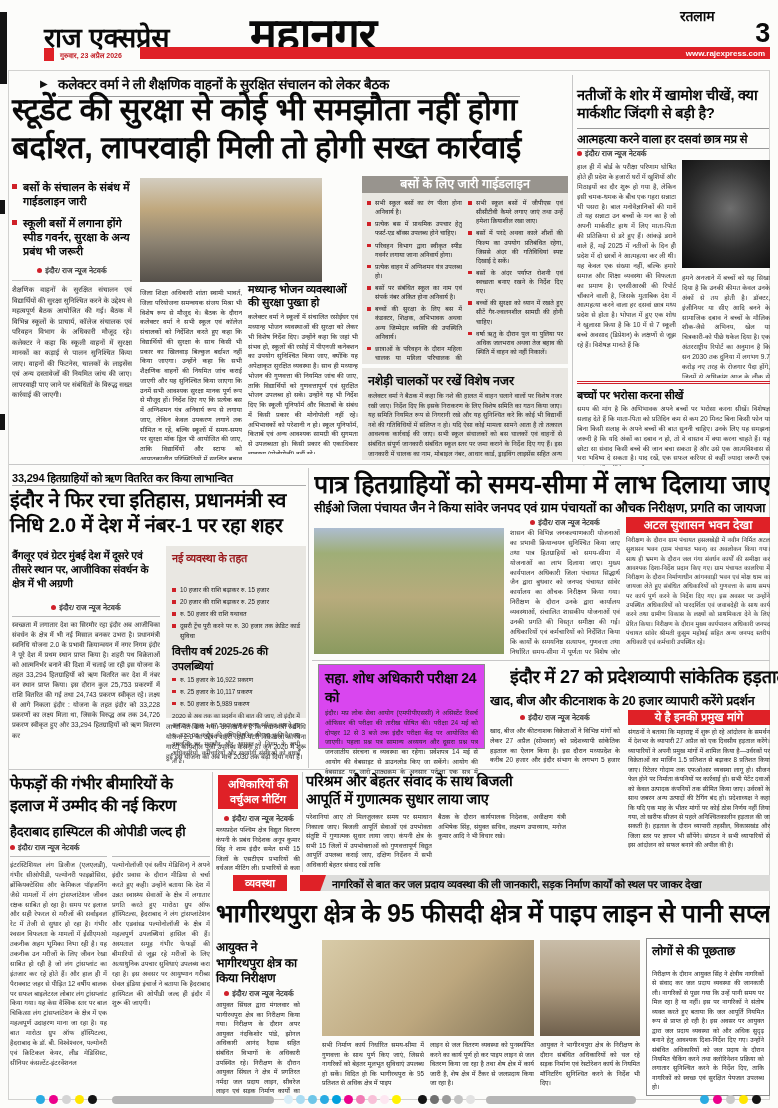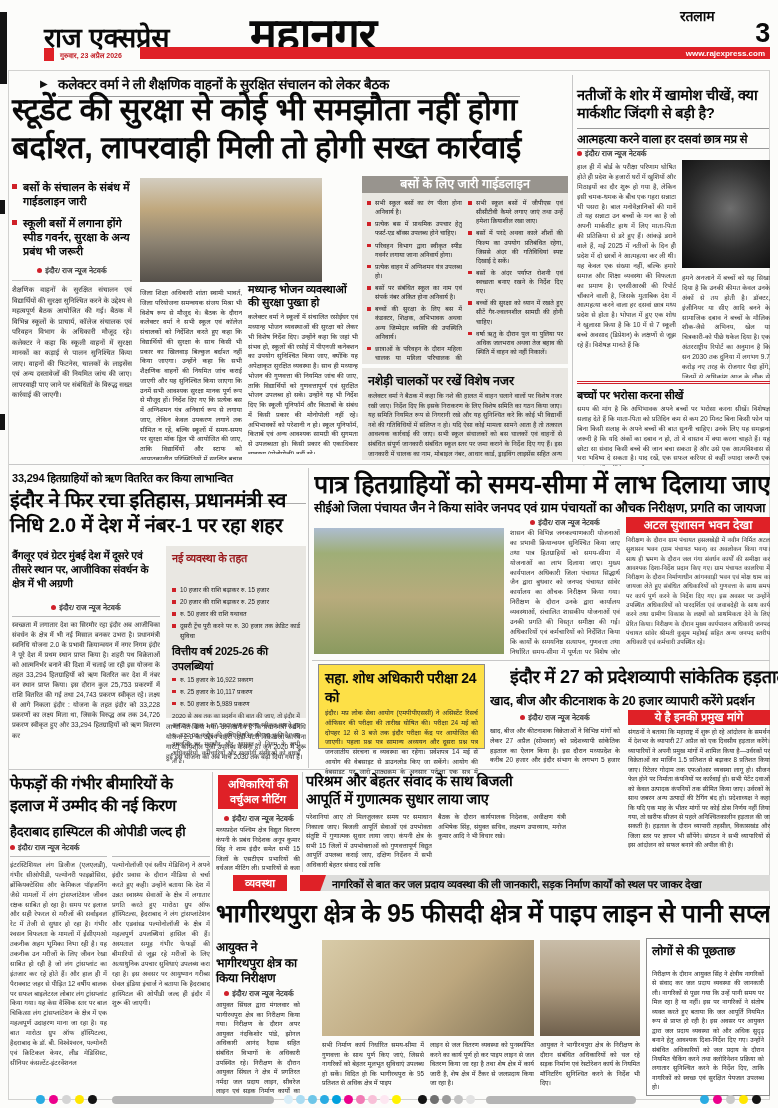--- a/index.html
+++ b/index.html
@@ -118,21 +118,21 @@
   <div class="abs bt clip" style="left:577px;top:162px;width:99px;height:216px;font-size:6.6px">हाल ही में बोर्ड के परीक्षा परिणाम घोषित होते ही प्रदेश के हजारों घरों में खुशियों और मिठाइयों का दौर शुरू हो गया है, लेकिन इसी चमक-धमक के बीच एक गहरा सन्नाटा भी पसरा है। बाल मनोवैज्ञानिकों की मानें तो यह सन्नाटा उन बच्चों के मन का है जो अपनी मार्कशीट हाथ में लिए माता-पिता की प्रतिक्रिया से डरे हुए हैं। आंकड़े डराने वाले हैं, मई 2025 में नतीजों के दिन ही प्रदेश में दो छात्रों ने आत्महत्या कर ली थी। यह केवल एक संख्या नहीं, बल्कि हमारे समाज और शिक्षा व्यवस्था की विफलता का प्रमाण है। एनसीआरबी की रिपोर्ट चौंकाने वाली है, जिसके मुताबिक देश में आत्महत्या करने वाला हर दसवां छात्र मध्य प्रदेश से होता है। भोपाल में हुए एक शोध ने खुलासा किया है कि 10 में से 7 स्कूली बच्चे अवसाद (डिप्रेशन) के लक्षणों से जूझ रहे हैं। विशेषज्ञ मानते हैं कि</div>
   <div class="abs bt clip" style="left:682px;top:273px;width:88px;height:105px;font-size:6.6px">हमने अनजाने में बच्चों को यह सिखा दिया है कि उनकी कीमत केवल उनके अंकों से तय होती है। डॉक्टर, इंजीनियर या सीए आदि बनने के सामाजिक दबाव ने बच्चों के मौलिक शौक-जैसे अभिनय, खेल या चित्रकारी-को पीछे धकेल दिया है। एक अंतरराष्ट्रीय रिपोर्ट का अनुमान है कि सन 2030 तक दुनिया में लगभग 9.7 करोड़ नए तरह के रोजगार पैदा होंगे, जिनमें से अधिकांश आज के लीक से हटकर करियर विकल्पों से जुड़े होंगे। आज एकल परिवारों में पल रहे बच्चों पर माता-पिता की उम्मीदों का बोझ दोगुना हो गया है। बिना भाई-बहनों या बड़े संयुक्त परिवार के सहारे के, ये बच्चे मानसिक रूप से अकेले पड़ रहे हैं। उन्हें फैसले लेने का अवसर ही नहीं दिया जाता।</div>
 
   <div class="abs" style="left:577px;top:381px;width:193px;height:80px;border-top:3px double #d0202a;padding-top:3px">
     <div class="hl" style="font-size:11px;margin-bottom:2px">बच्चों पर भरोसा करना सीखें</div>
     <div class="bt clip" style="height:62px;font-size:6.6px">समय की मांग है कि अभिभावक अपने बच्चों पर भरोसा करना सीखें। विशेषज्ञ सलाह देते हैं कि माता-पिता को प्रतिदिन कम से कम 20 मिनट बिना किसी फोन या बिना किसी सलाह के अपने बच्चों की बात सुननी चाहिए। उनके लिए यह समझना जरूरी है कि यदि अंकों का दबाव न हो, तो वे वास्तव में क्या करना चाहते हैं। यह छोटा सा संवाद किसी बच्चे की जान बचा सकता है और उसे एक आत्मविश्वास से भरा भविष्य दे सकता है। याद रखें, एक सफल करियर से कहीं ज्यादा जरूरी एक खुशहाल और जीवित बच्चा है।</div>
   </div>
 
   <div class="abs hline" style="left:9px;top:464px;width:760px"></div>
 
-  <div class="abs hl ctr" style="left:12px;top:470px;width:294px;font-size:11px;border-bottom:1px solid #aaa;padding-bottom:18px">33,294 हितग्राहियों को ऋण वितरित कर किया लाभान्वित</div>
+  <div class="abs hl ctr" style="left:12px;top:470px;width:294px;font-size:11px;border-bottom:1px solid #aaa;padding-bottom:0">33,294 हितग्राहियों को ऋण वितरित कर किया लाभान्वित</div>
   <div class="abs hl ctr" style="left:10px;top:488px;width:298px;font-size:20px;font-weight:900;line-height:1.2">इंदौर ने फिर रचा इतिहास, प्रधानमंत्री स्व</div>
   <div class="abs hl ctr" style="left:10px;top:513px;width:298px;font-size:20px;font-weight:700;line-height:1.2">निधि 2.0 में देश में नंबर-1 पर रहा शहर</div>
   <div class="abs hl ctr" style="left:12px;top:548px;width:148px;font-size:10.5px;line-height:1.35">बैंगलूर एवं ग्रेटर मुंबई देश में दूसरे एवं तीसरे स्थान पर,  आजीविका संवर्धन के क्षेत्र में भी अग्रणी</div>
   <div class="abs byline" style="left:12px;top:602px;width:148px">
       <span class="dot"></span>
       <span>इंदौर/ राज न्यूज नेटवर्क</span>
     </div>
   <div class="abs bt clip" style="left:12px;top:616px;width:148px;height:150px;font-size:6.7px;border-top:1px solid #bbb;padding-top:3px">स्वच्छता में लगातार देश का सिरमौर रहा इंदौर अब आजीविका संवर्धन के क्षेत्र में भी नई मिसाल बनकर उभरा है। प्रधानमंत्री स्वनिधि योजना 2.0 के प्रभावी क्रियान्वयन में नगर निगम इंदौर ने पूरे देश में प्रथम स्थान प्राप्त किया है। शहरी पथ विक्रेताओं को आत्मनिर्भर बनाने की दिशा में चलाई जा रही इस योजना के तहत 33,294 हितग्राहियों को ऋण वितरित कर देश में नंबर वन स्थान प्राप्त किया। इस दौरान कुल 25,753 प्रकरणों में राशि वितरित की गई तथा 24,743 प्रकरण स्वीकृत रहे। लक्ष्य से आगे निकला इंदौर : योजना के तहत इंदौर को 33,228 प्रकरणों का लक्ष्य मिला था, जिसके विरुद्ध अब तक 34,726 प्रकरण स्वीकृत हुए और 33,294 हितग्राहियों को ऋण वितरण कर</div>
 
   <div class="abs graybox" style="left:166px;top:546px;width:140px;height:172px;padding:4px 6px">
@@ -164,21 +164,21 @@
   <div class="abs photo" style="left:314px;top:528px;width:190px;height:126px;background:linear-gradient(180deg,#adbdd0 0%,#9fae77 20%,#b8ab7c 55%,#8a9a5f 100%)"></div>
   <div class="abs bt clip" style="left:510px;top:528px;width:110px;height:128px;font-size:6.6px">शासन की विभिन्न जनकल्याणकारी योजनाओं का प्रभावी क्रियान्वयन सुनिश्चित किया जाए तथा पात्र हितग्राहियों को समय-सीमा में योजनाओं का लाभ दिलाया जाए। मुख्य कार्यपालन अधिकारी जिला पंचायत सिद्धार्थ जैन द्वारा बुधवार को जनपद पंचायत सांवेर कार्यालय का औचक निरीक्षण किया गया। निरीक्षण के दौरान उनके द्वारा कार्यालय व्यवस्थाओं, संचालित शासकीय योजनाओं एवं उनकी प्रगति की विस्तृत समीक्षा की गई। अधिकारियों एवं कर्मचारियों को निर्देशित किया कि कार्यों के समयनिष्ठ सत्यापन, गुणवत्ता तथा निर्धारित समय-सीमा में पूर्णता पर विशेष जोर दें।</div>
 
   <div class="abs" style="left:626px;top:517px;width:144px;height:141px">
     <div class="redhead" style="height:16px;line-height:16px;font-size:12px">अटल सुशासन भवन देखा</div>
     <div class="bt clip" style="height:122px;font-size:6.2px;padding-top:2px">निरीक्षण के दौरान ग्राम पंचायत हसलखेड़ी में नवीन निर्मित अटल सुशासन भवन (ग्राम पंचायत भवन) का अवलोकन किया गया। साथ ही भ्रमण के दौरान जल गंगा संवर्धन कार्यों की समीक्षा कर आवश्यक दिशा-निर्देश प्रदान किए गए। ग्राम पंचायत कालरिया में निरीक्षण के दौरान निर्माणाधीन आंगनवाड़ी भवन एवं मोक्ष धाम का जायजा लेते हुए संबंधित अधिकारियों को गुणवत्ता के साथ समय पर कार्य पूर्ण करने के निर्देश दिए गए। इस अवसर पर उन्होंने उपस्थित अधिकारियों को पारदर्शिता एवं जवाबदेही के साथ कार्य करने तथा ग्रामीण विकास के लक्ष्यों को प्राथमिकता देने के लिए प्रेरित किया। निरीक्षण के दौरान मुख्य कार्यपालन अधिकारी जनपद पंचायत सांवेर श्रीमती कुसुम महोबई सहित अन्य जनपद स्तरीय अधिकारी एवं कर्मचारी उपस्थित रहे।</div>
   </div>
 
   <div class="abs hline" style="left:312px;top:660px;width:458px"></div>
 
-  <div class="abs boxed" style="left:318px;top:664px;width:167px;height:85px;padding:3px 6px;background:#fde047">
+  <div class="abs boxed" style="left:318px;top:664px;width:167px;height:85px;padding:3px 6px;background:#d946ef">
     <div class="hl ctr" style="font-size:14px;font-weight:800;margin-bottom:2px">सहा. शोध अधिकारी परीक्षा 24 को</div>
     <div class="bt clip" style="height:66px;font-size:6.5px">इंदौर। मप्र लोक सेवा आयोग (एमपीपीएससी) ने असिस्टेंट रिसर्च ऑफिसर की परीक्षा की तारीख घोषित की। परीक्षा 24 मई को दोपहर 12 से 3 बजे तक इंदौर परीक्षा केंद्र पर आयोजित की जाएगी। पहला प्रश्न पत्र सामान्य अध्ययन और दूसरा प्रश्न पत्र जनजातीय संरचना व व्यवस्था का रहेगा। प्रवेशपत्र 14 मई से आयोग की वेबसाइट से डाउनलोड किए जा सकेंगे। आयोग की वेबसाइट पर जारी पाठ्यक्रम के अनुसार परीक्षा एक सत्र में ऑफलाइन पद्धति से आयोजित की जाएगी।</div>
   </div>
 
   <div class="abs hl ctr" style="left:510px;top:664px;width:282px;font-size:18px;font-weight:900;white-space:nowrap;overflow:hidden">इंदौर में 27 को प्रदेशव्यापी सांकेतिक हड़ताल</div>
   <div class="abs hl ctr" style="left:490px;top:692px;width:282px;font-size:12.5px;white-space:nowrap;overflow:hidden">खाद, बीज और कीटनाशक के 20 हजार व्यापारी करेंगे प्रदर्शन</div>
   <div class="abs byline" style="left:490px;top:712px;width:130px">
       <span class="dot"></span>
       <span>इंदौर/ राज न्यूज नेटवर्क</span>
     </div>

